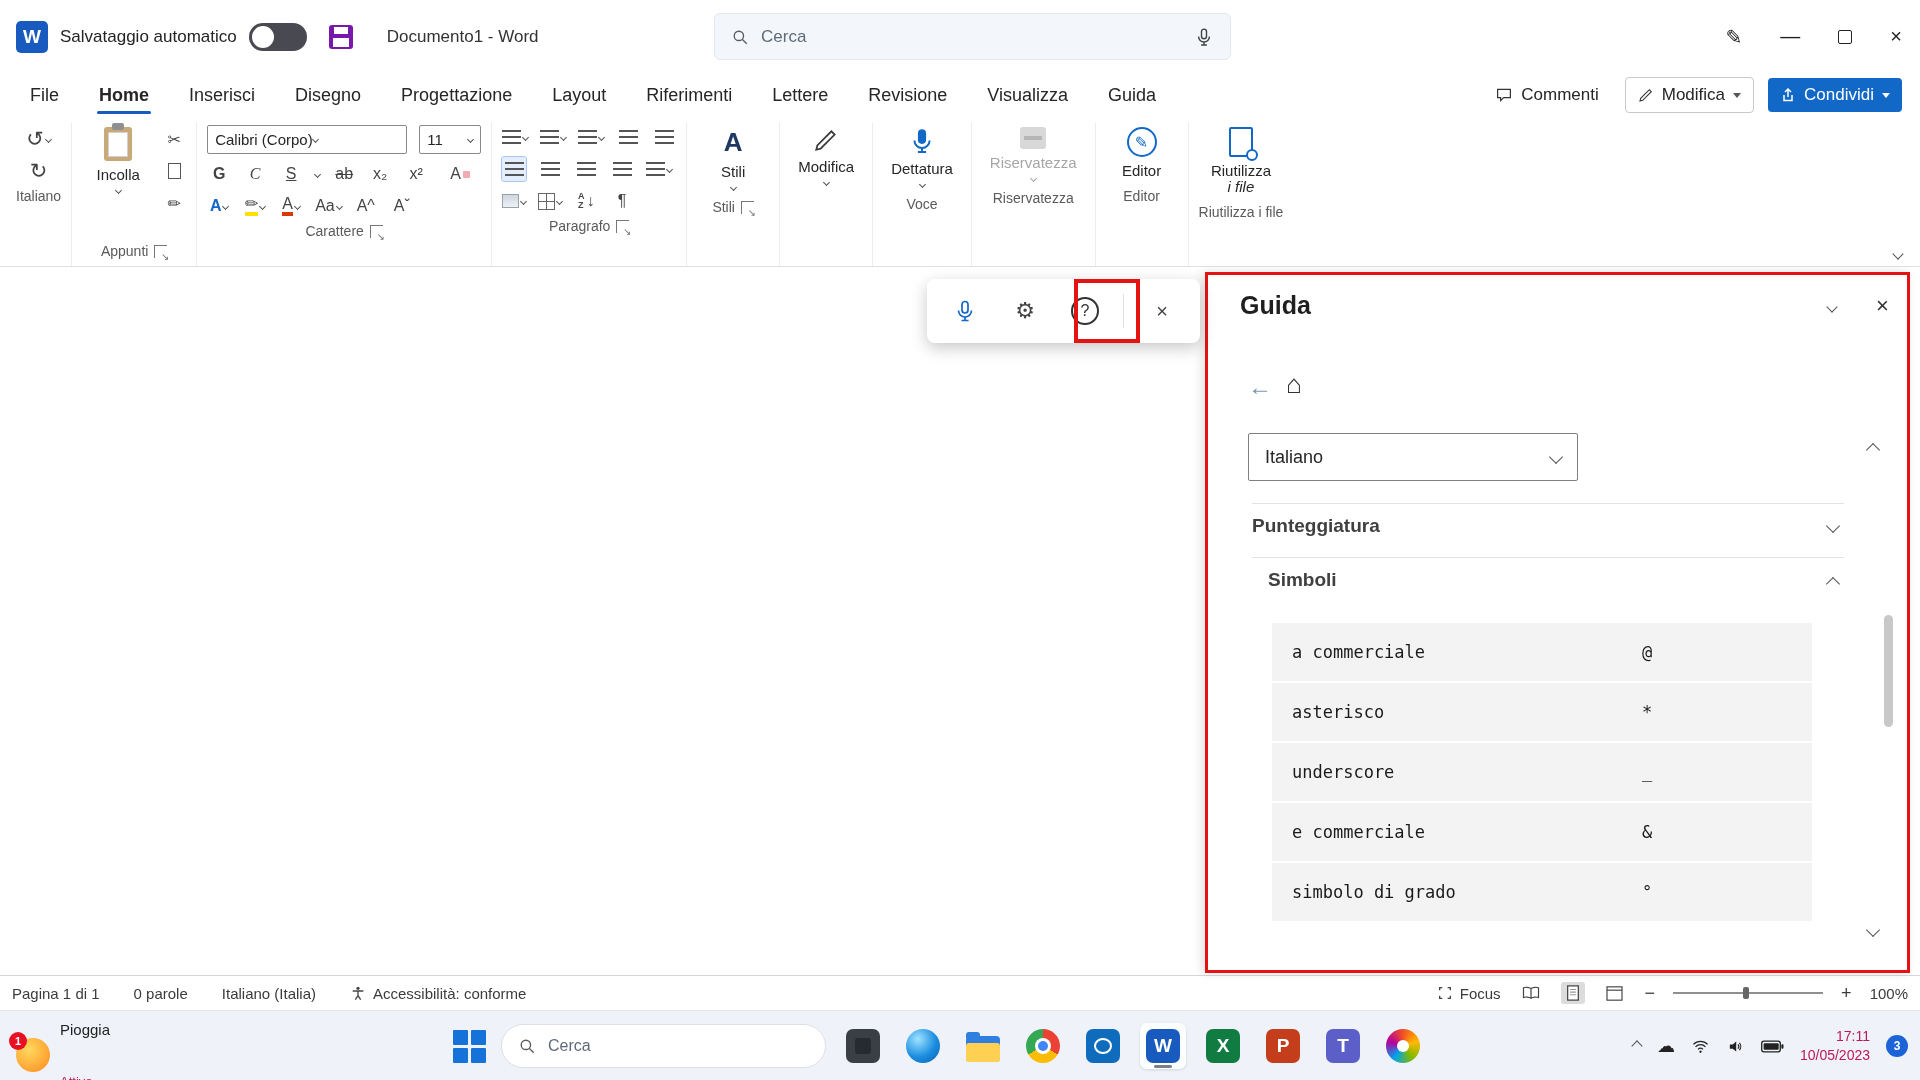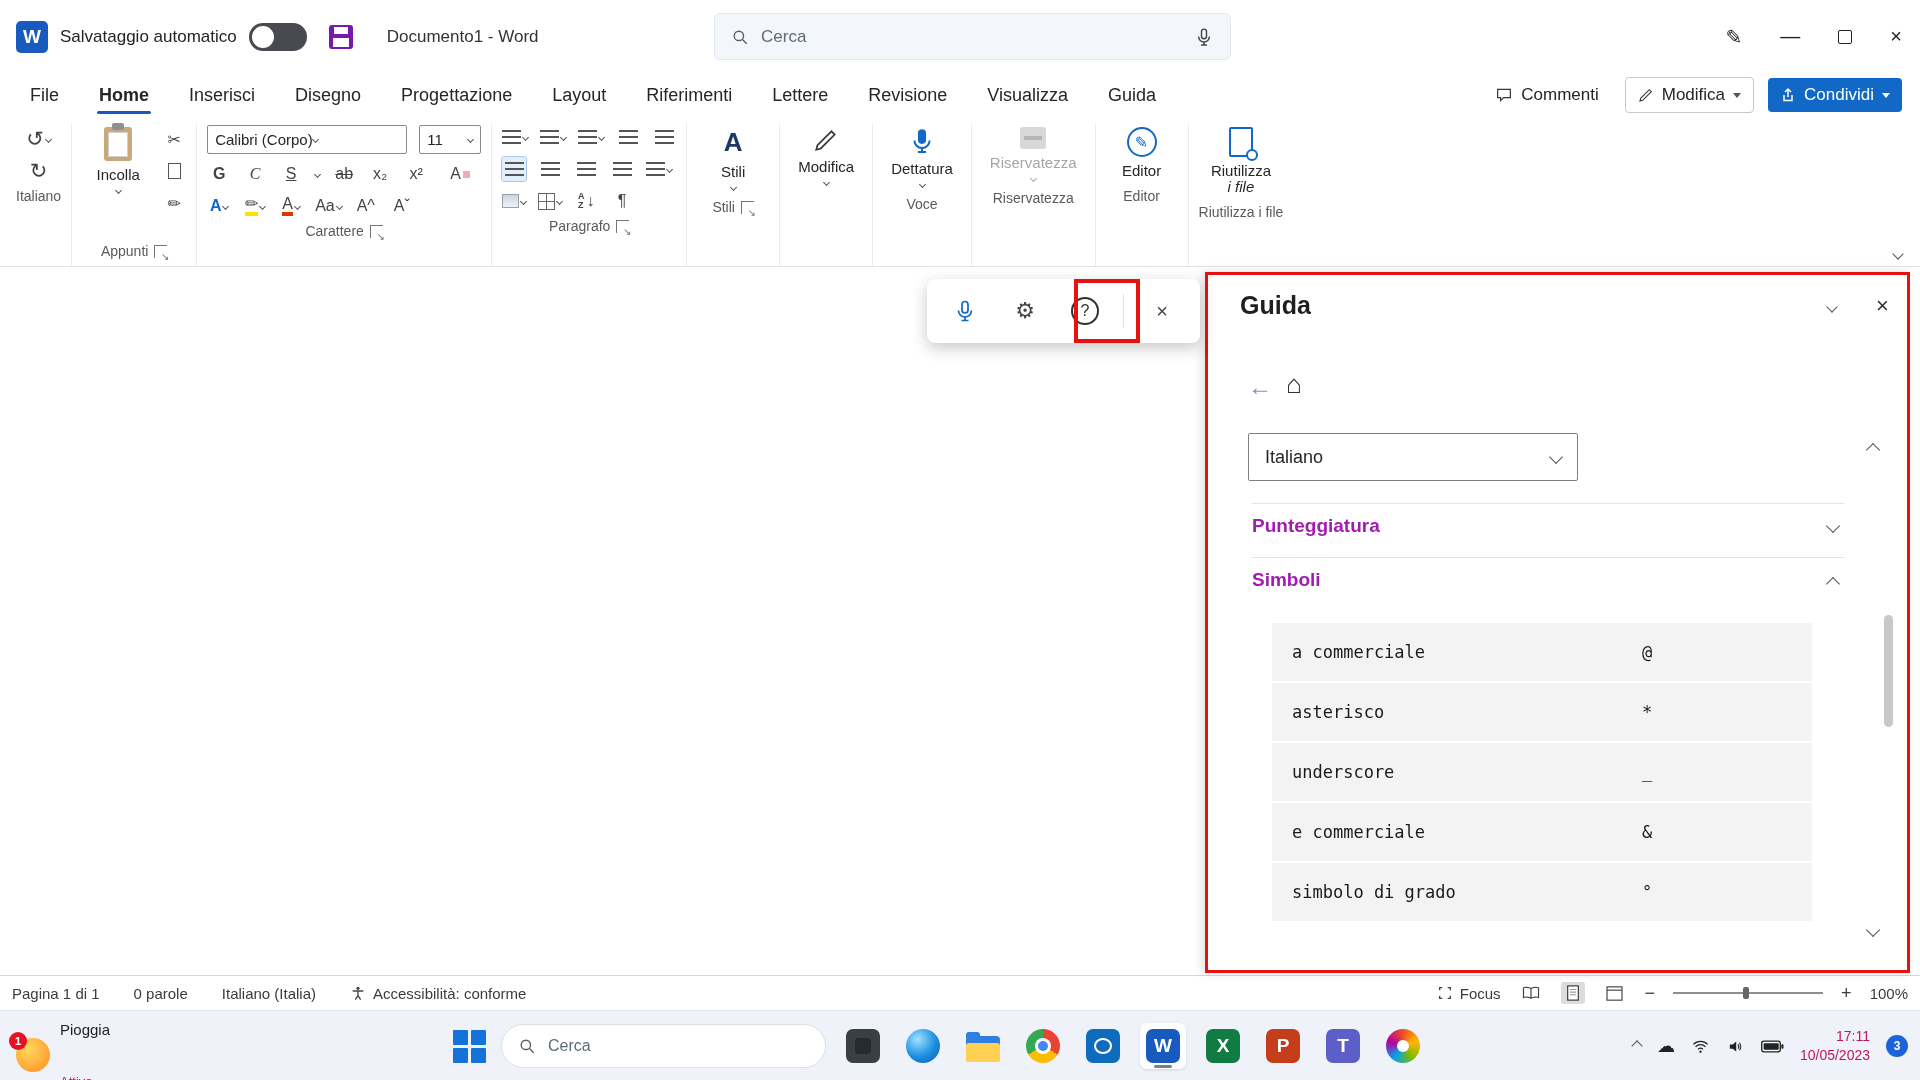--- a/index.html
+++ b/index.html
@@ -95,21 +95,21 @@
   .hp-back { position:absolute; left:40px; top:98px; font-size:24px; color:#7a93b3; cursor:pointer; }
   .hp-home { position:absolute; left:78px; top:94px; font-size:26px; color:#333; cursor:pointer; }
   .hp-search { position:absolute; left:116px; top:88px; width:562px; height:48px; background:#f2f2f2; display:flex; align-items:center; gap:12px; padding:0 12px; }
   .hp-search input { flex:1; border:none; outline:none; background:transparent; font-size:18px; color:#333; font-family:inherit; }
   .hp-search input::placeholder { color:#767676; }
   .hp-lang { position:absolute; left:40px; top:158px; width:330px; height:48px; border:1px solid #808080; border-radius:2px; display:flex; align-items:center; justify-content:space-between; padding:0 16px; font-size:18px; cursor:pointer; background:#fff; }
   .hp-scroll-up { position:absolute; left:660px; top:170px; cursor:pointer; }
   .hp-scroll-dn { position:absolute; left:660px; top:650px; cursor:pointer; }
   .hp-thumb { position:absolute; left:676px; top:340px; width:9px; height:112px; background:#c8c8c8; border-radius:5px; cursor:grab; }
   .hp-div { position:absolute; left:44px; width:592px; height:1px; background:#e3e3e3; }
-  .hp-section { position:absolute; left:44px; font-size:19px; font-weight:600; color:#a21caf; cursor:pointer; }
+  .hp-section { position:absolute; left:44px; font-size:19px; font-weight:600; color:#404040; cursor:pointer; }
   .hp-sec-chev { position:absolute; left:620px; cursor:pointer; }
   .hp-table { position:absolute; left:64px; top:346px; width:540px; font-family:"DejaVu Sans Mono", monospace; }
   .hp-thead { display:flex; align-items:center; height:54px; border-bottom:2px solid #7d7d7d; font-family:"Liberation Sans", sans-serif; font-weight:bold; font-size:18px; color:#1f1f1f; }
   .hp-col1 { width:370px; padding-left:20px; }
   .hp-col2 { flex:1; }
   .hp-row { display:flex; align-items:center; height:58px; background:#f3f3f3; margin-top:2px; font-size:17px; color:#1a1a1a; }
 
   
   .statusbar { position:absolute; left:0; top:975px; width:100%; height:35px; background:#fff; border-top:1px solid #d6d6d6; display:flex; align-items:center; font-size:15px; color:#3b3b3b; padding:0 12px; gap:34px; }
   .sb-item { display:flex; align-items:center; gap:7px; cursor:pointer; white-space:nowrap; }
@@ -511,21 +511,21 @@
       <span>Italiano</span>
       <span class="chev lg"></span>
     </div>
     <span class="chev up lg hp-scroll-up"></span>
 
     <div class="hp-div" style="top:228px;"></div>
     <div class="hp-section" style="top:240px;">Punteggiatura</div>
     <span class="chev lg hp-sec-chev" style="top:246px;"></span>
 
     <div class="hp-div" style="top:282px;"></div>
-    <div class="hp-section" style="top:294px;">Simboli</div>
+    <div class="hp-section" style="top:294px;margin-left:16px;">Simboli</div>
     <span class="chev up lg hp-sec-chev" style="top:304px;"></span>
 
     <div class="hp-table">
       <div class="hp-row">
         <span class="hp-col1">a commerciale</span>
         <span class="hp-col2">@</span>
       </div>
       <div class="hp-row">
         <span class="hp-col1">asterisco</span>
         <span class="hp-col2">*</span>

